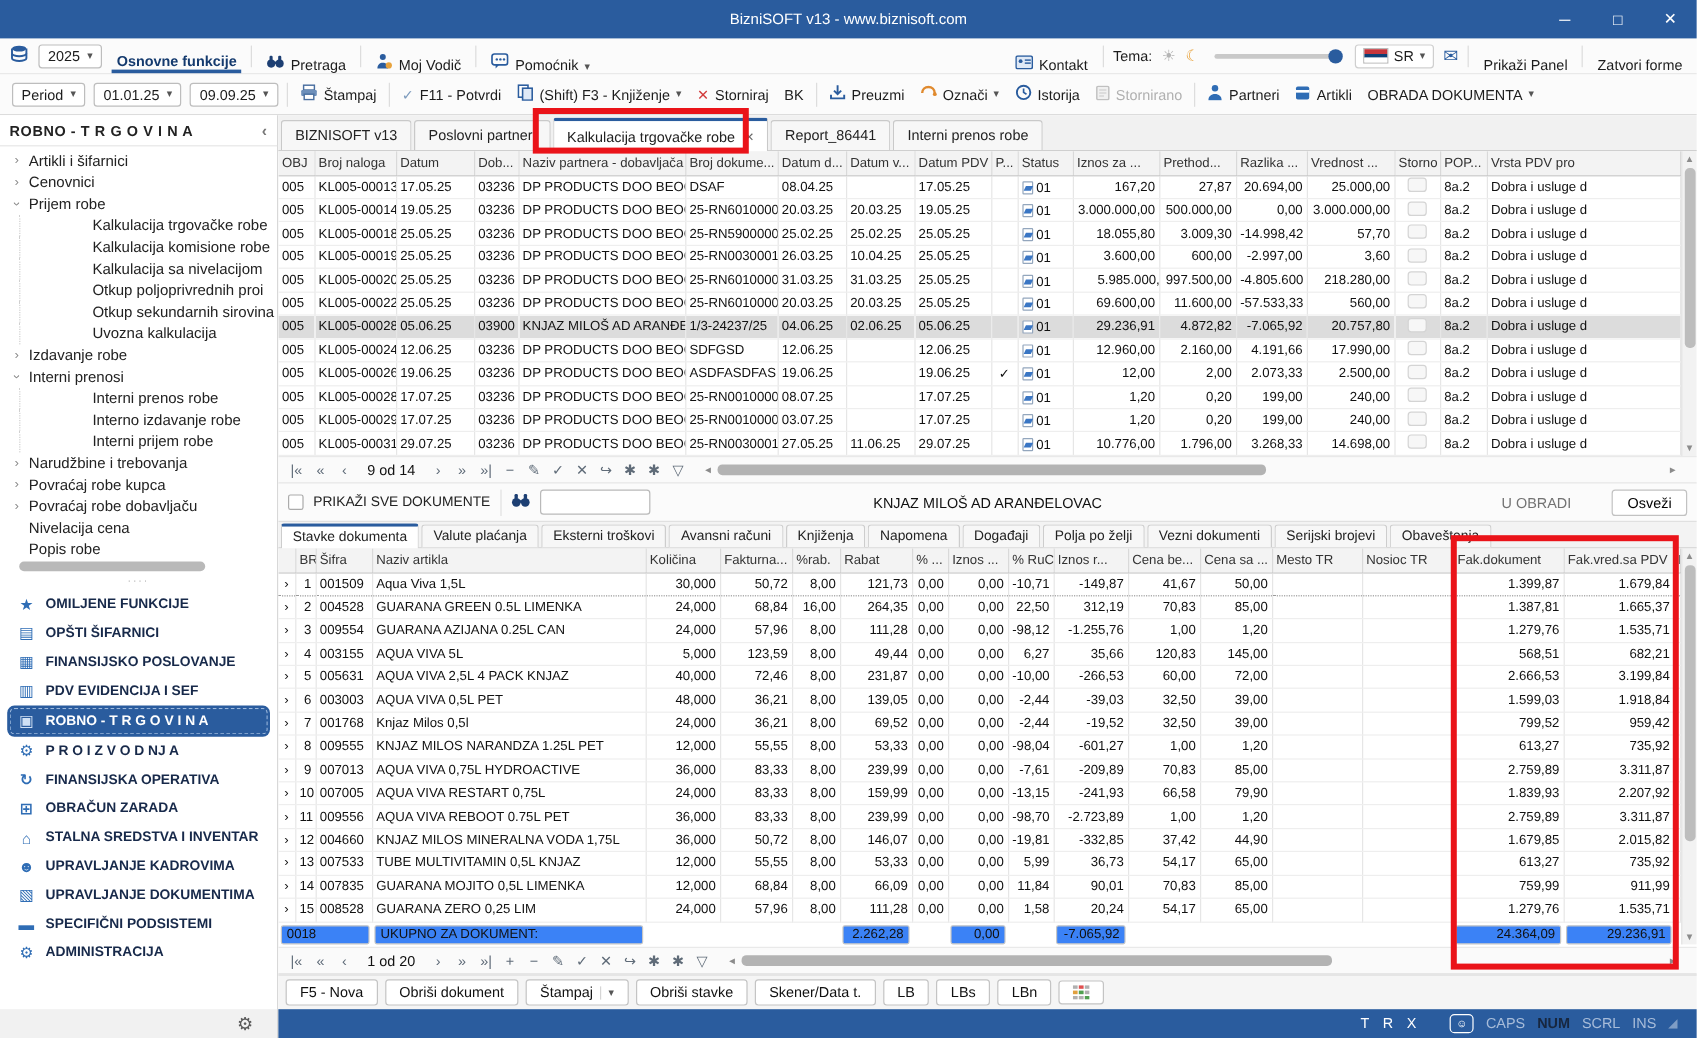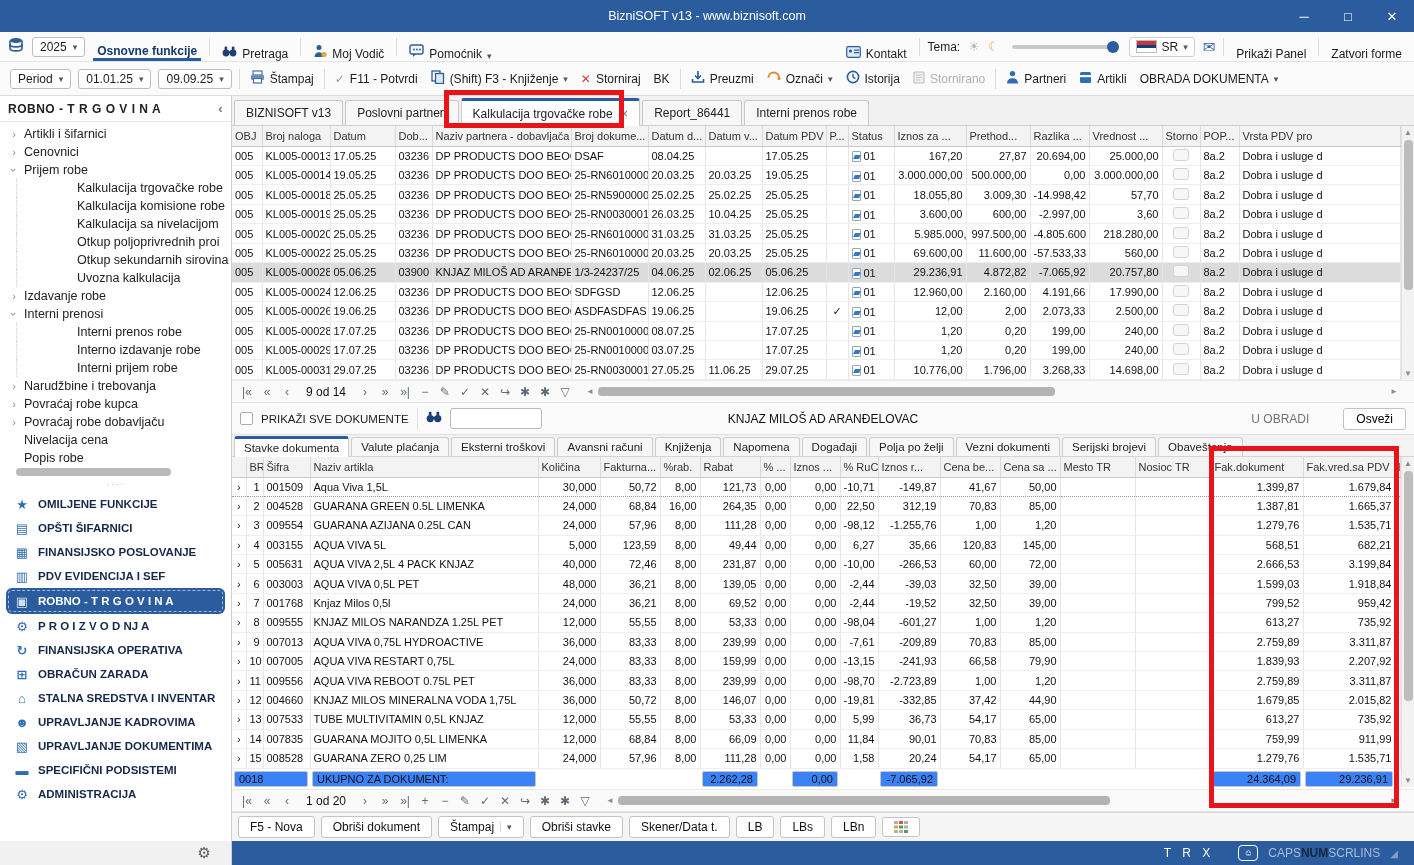--- a/index.html
+++ b/index.html
@@ -1309,21 +1309,21 @@
   </div>
 </div>
 
 <div class="statusbar">
   <div class="status-left">
     <span class="gear">⚙</span>
   </div>
   <div class="status-right">
     <span class="trx">T R X</span>
     <span class="chatico">☺</span>
-    <span id="status-flags" style="display:flex;">
+    <span id="status-flags" style="display:flex;gap:10px">
         <span class="flagtxt">CAPS</span>
         <span class="flagtxt on">NUM</span>
         <span class="flagtxt">SCRL</span>
         <span class="flagtxt">INS</span>
       </span>
     <span class="grip">◢</span>
   </div>
 </div>
 
 <div class="redbox" id="redbox-tab"></div>

